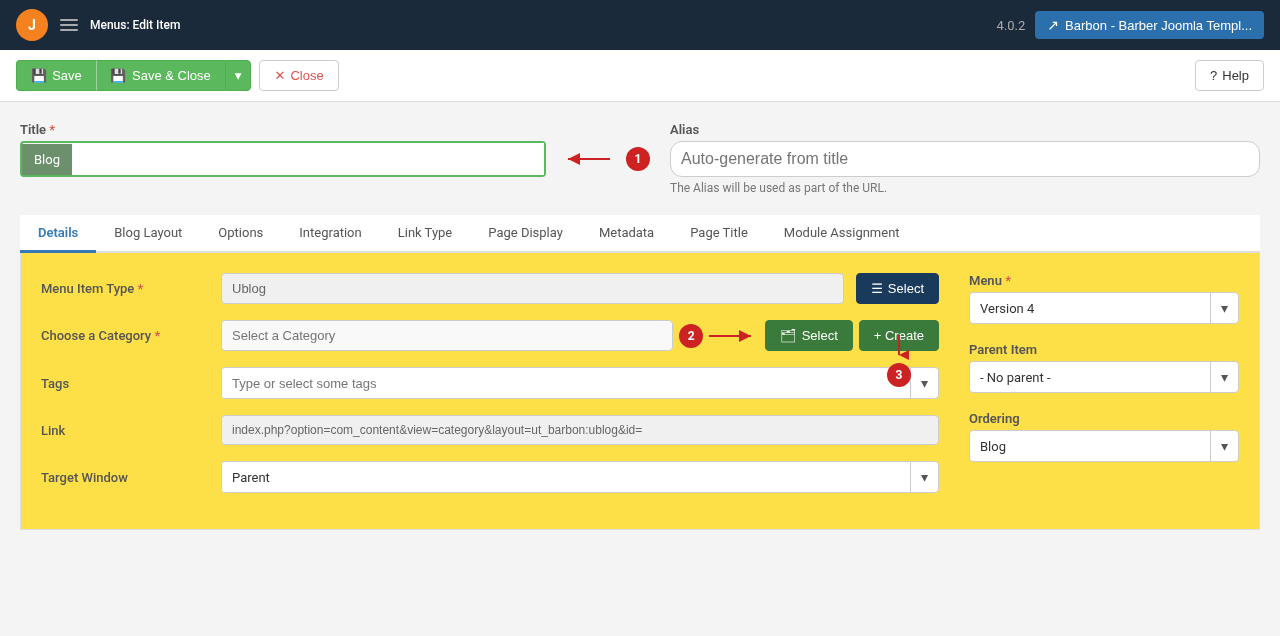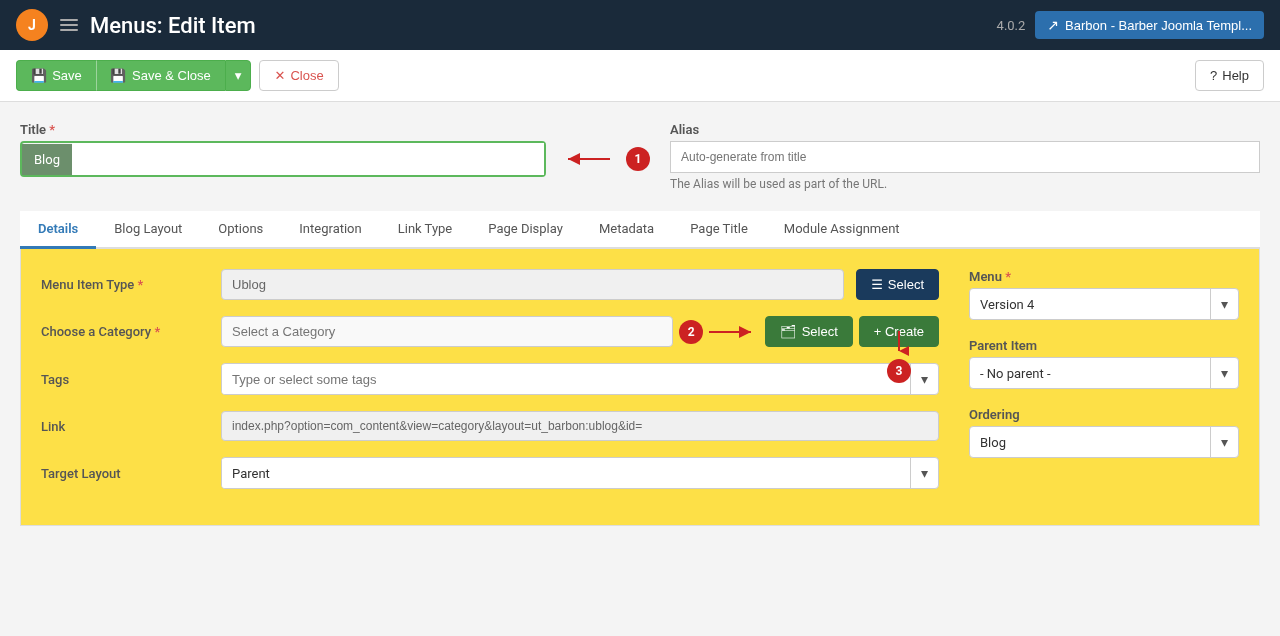--- a/index.html
+++ b/index.html
@@ -9,21 +9,21 @@
     .topbar {
       background: #1a2a3a;
       display: flex;
       align-items: center;
       justify-content: space-between;
       padding: 0 16px;
       height: 50px;
       color: #fff;
     }
     .topbar-left { display: flex; align-items: center; gap: 12px; }
-    .topbar-title { font-size: 22px; font-weight: 500; color: #fff; }
+    .topbar-title { font-size: 12px; font-weight: 500; color: #fff; }
     .topbar-right { display: flex; align-items: center; gap: 10px; }
     .version-badge { color: #aaa; font-size: 13px; }
     .site-btn {
       background: #2c6fad;
       color: #fff;
       border: none;
       border-radius: 4px;
       padding: 6px 12px;
       cursor: pointer;
       display: flex;
@@ -86,22 +86,22 @@
       flex: 1;
       border: none;
       padding: 8px 10px;
       font-size: 14px;
       outline: none;
     }
     .alias-input {
       width: 100%;
       padding: 8px 10px;
       border: 1px solid #ccc;
-      border-radius: 0;
-      font-size: 12px;
+      border-radius: 12px;
+      font-size: 16px;
       color: #999;
     }
     .alias-hint { font-size: 12px; color: #777; }
 
     
     .tabs-bar {
       background: #fff;
       border-bottom: 2px solid #ddd;
       display: flex;
       gap: 0;
@@ -445,21 +445,21 @@
         </div>
 
         <div class="field-row">
           <div class="field-label">Link</div>
           <div class="field-control">
             <input class="link-input" type="text" readonly="" style="background: rgb(240, 240, 240); width: 100%;" value="index.php?option=com_content&amp;view=category&amp;layout=ut_barbon:ublog&amp;id=">
           </div>
         </div>
 
         <div class="field-row">
-          <div class="field-label">Target Layout</div>
+          <div class="field-label">Target Window</div>
           <div class="field-control">
             <div class="target-wrapper" style="flex:1;">
               <div class="target-input">Parent</div>
               <div class="target-caret">▾</div>
             </div>
           </div>
         </div>
 
       </div>
 

